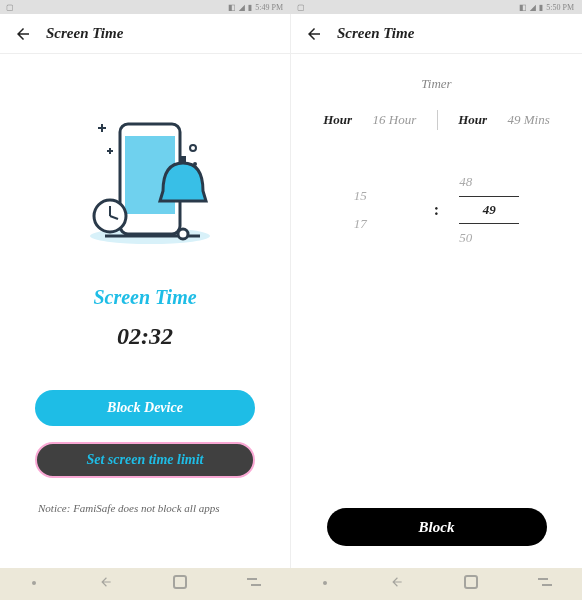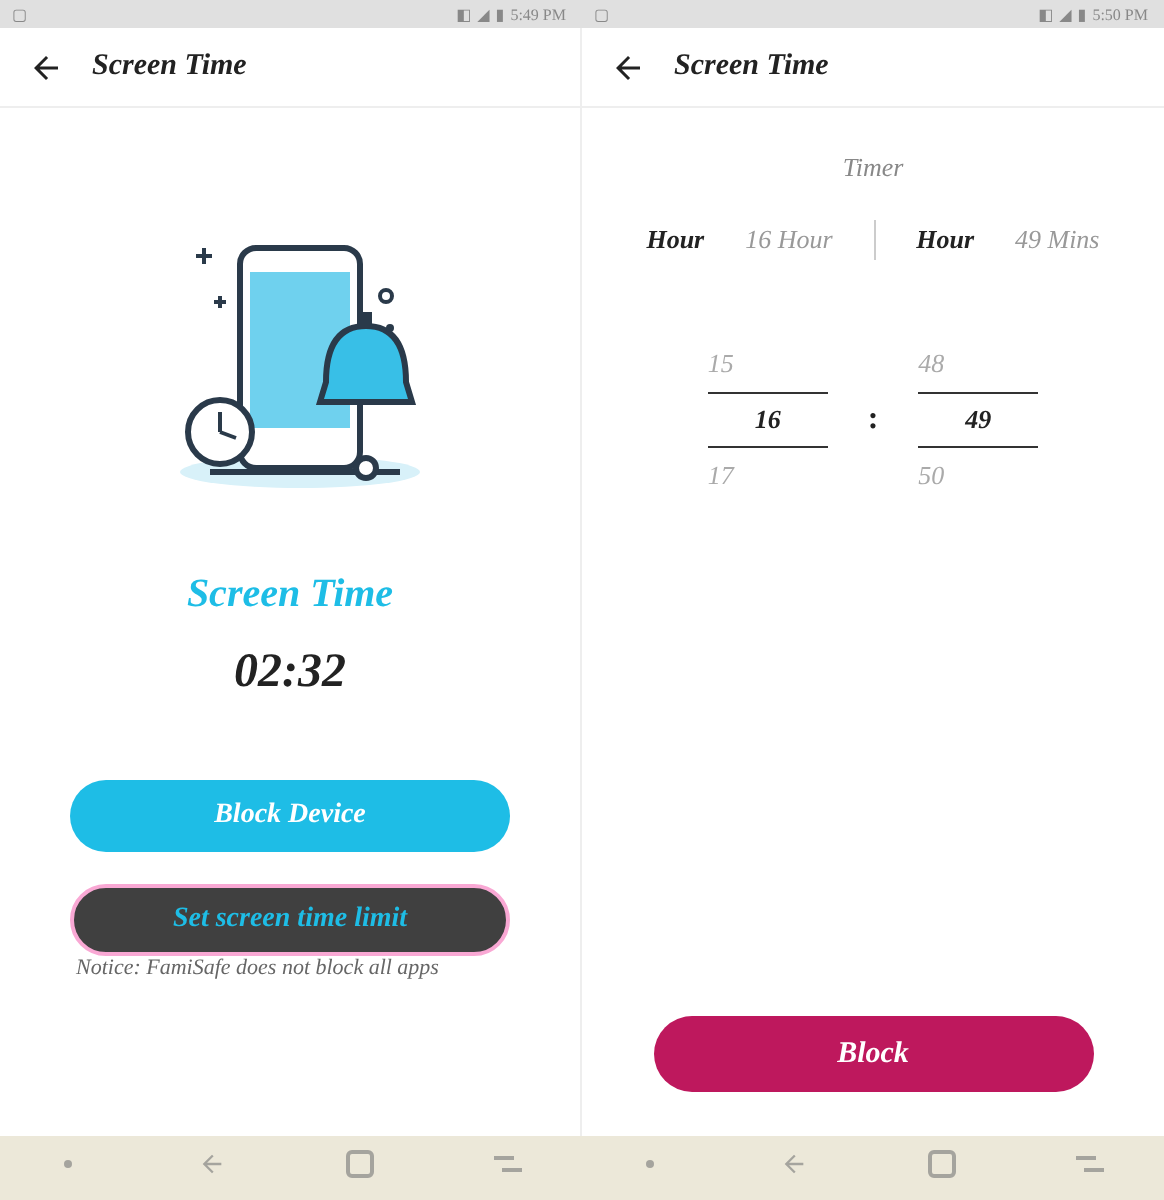--- a/index.html
+++ b/index.html
@@ -98,20 +98,21 @@
       align-items: center;
       justify-content: center;
       font-style: italic;
       font-size: 14px;
       margin-top: 16px;
       font-weight: bold;
     }
     .btn-primary { background: #1ebde6; color: #fff; margin-top: 40px; }
     .btn-outline { background: #404040; color: #1ebde6; border: 2px solid #f9a8d4; }
     .notice {
+      margin-top: 24px;
       font-size: 11px;
       font-style: italic;
       color: #666;
       align-self: flex-start;
       padding-left: 20px;
     }
     
     .timer-label {
       font-style: italic;
       font-size: 13px;
@@ -145,21 +146,21 @@
     .picker-col .val.sel { color: #222; font-weight: bold; border-top: 1px solid #333; border-bottom: 1px solid #333; width: 100%; justify-content: center; }
     .picker .colon { font-weight: bold; color: #222; }
     .block-btn {
       position: absolute;
       bottom: 22px;
       left: 50%;
       transform: translateX(-50%);
       width: 220px;
       height: 38px;
       border-radius: 19px;
-      background: #be185d;
+      background: #000000;
       color: #fff;
       display: flex;
       align-items: center;
       justify-content: center;
       font-style: italic;
       font-weight: bold;
       font-size: 15px;
     }
     .nav-bars {
       display: flex;
@@ -249,21 +250,20 @@
         <div class="timer-tabs">
           <span class="tab">Hour</span>
           <span class="tab dim">16 Hour</span>
           <span class="sep"></span>
           <span class="tab">Hour</span>
           <span class="tab dim">49 Mins</span>
         </div>
         <div class="picker">
           <div class="picker-col">
             <div class="val">15</div>
-            <div class="val sel">16</div>
             <div class="val">17</div>
           </div>
           <div class="colon">:</div>
           <div class="picker-col">
             <div class="val">48</div>
             <div class="val sel">49</div>
             <div class="val">50</div>
           </div>
         </div>
         <div class="block-btn">Block</div>

